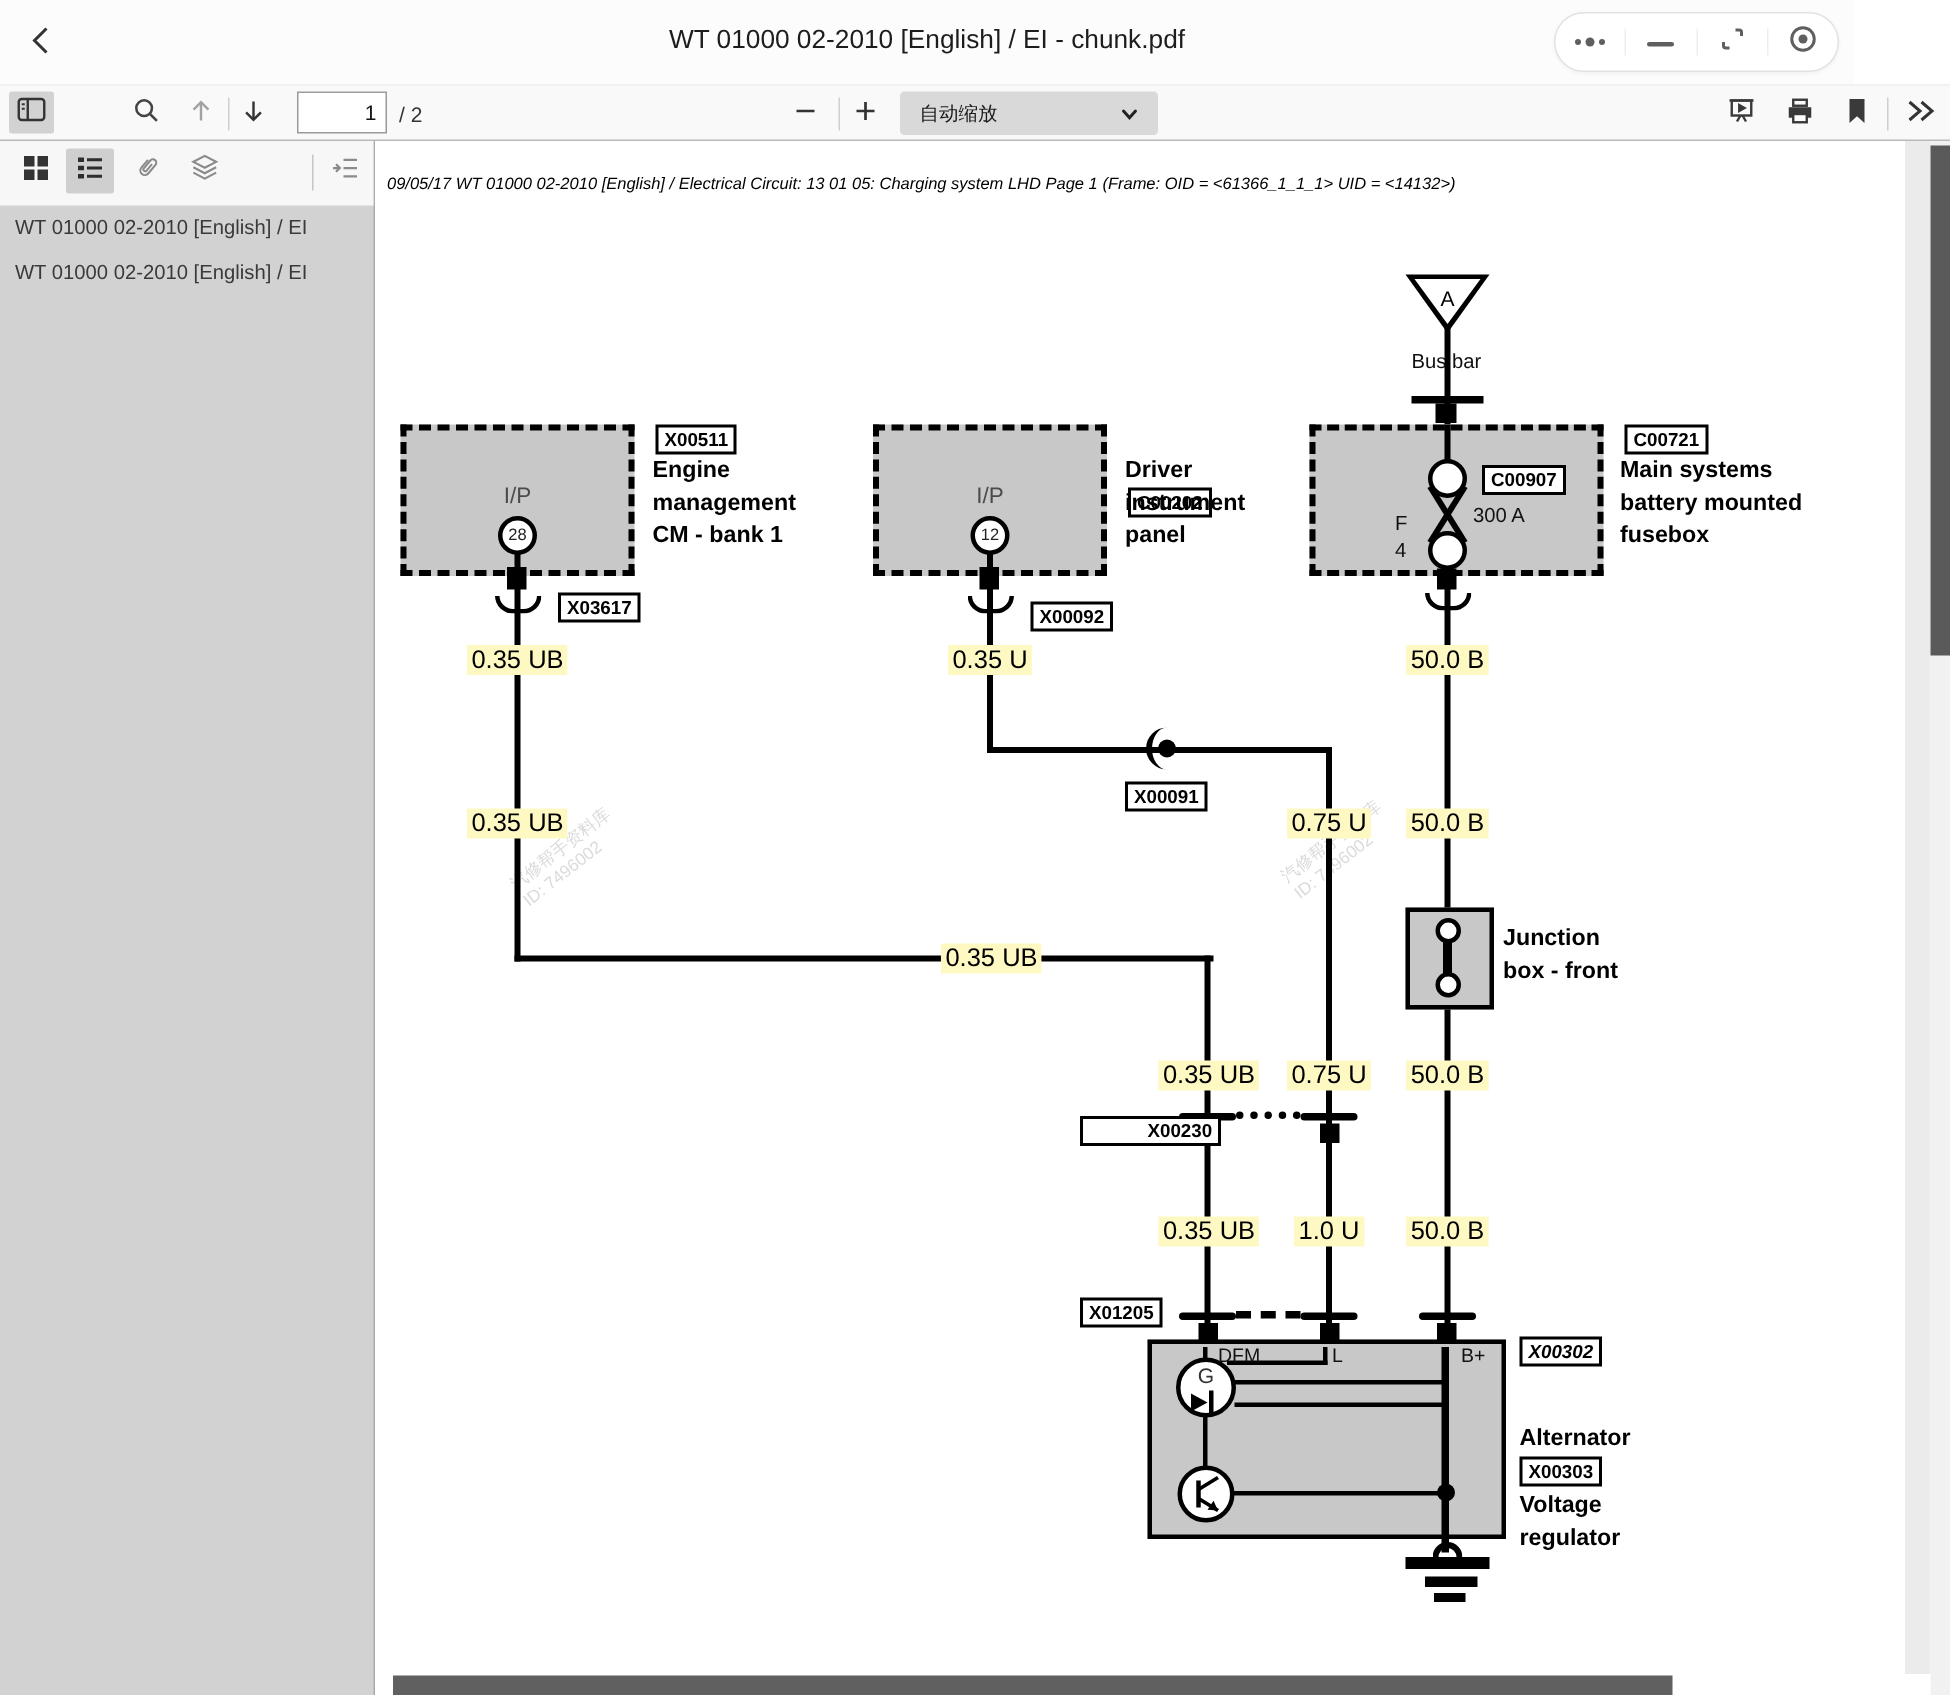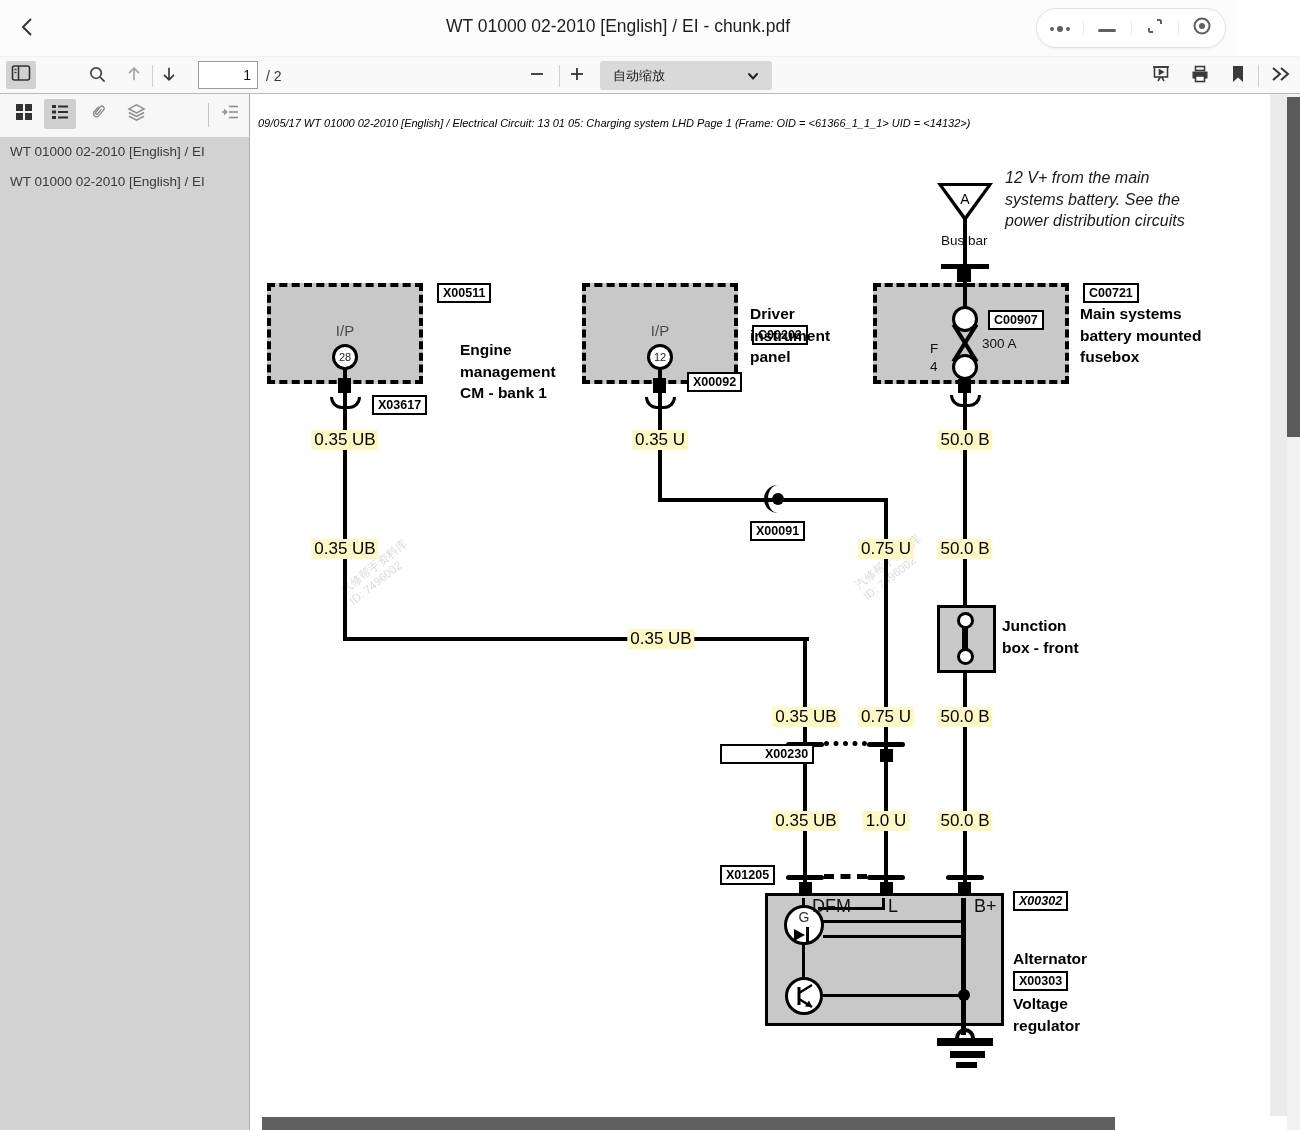--- a/index.html
+++ b/index.html
@@ -80,21 +80,21 @@
   .tri-inner{position:absolute;width:0;height:0;border-left:22px solid transparent;border-right:22px solid transparent;border-top:30px solid #fff;z-index:2;}
   .tri-a{position:absolute;transform:translateX(-50%);font-size:14px;color:#000;z-index:3;}
   .bracket{position:absolute;width:13px;height:28px;border-left:4px solid #000;border-radius:14px 0 0 14px;z-index:2;}
   .dot{position:absolute;border-radius:50%;background:#000;z-index:2;}
   .gnd-arc{position:absolute;width:20px;height:10px;border:4px solid #000;border-bottom:none;border-radius:10px 10px 0 0;box-sizing:border-box;z-index:2;}
   .gen-circle{position:absolute;width:40px;height:40px;border:3px solid #000;border-radius:50%;background:#fff;box-sizing:border-box;z-index:2;}
   .g-letter{position:absolute;left:50%;top:1px;transform:translateX(-50%);font-size:14px;color:#333;}
   .diode-tri{position:absolute;left:7px;top:21px;width:0;height:0;border-left:11px solid #000;border-top:6px solid transparent;border-bottom:6px solid transparent;}
   .diode-bar{position:absolute;left:19px;top:19px;width:3px;height:15px;background:#000;}
   .tr-circle{position:absolute;width:38px;height:38px;border:3px solid #000;border-radius:50%;background:#fff;box-sizing:border-box;z-index:2;}
-  .term{position:absolute;font-size:18px;color:#111;z-index:3;}
+  .term{position:absolute;font-size:13px;color:#111;z-index:3;}
 </style>
 </head>
 <body>
 
 <div class="titlebar">
   <div class="back-btn">
     <span><svg width="24" height="24" viewBox="0 0 24 24" fill="none" stroke="#333" stroke-width="2">
           <path d="M15 4 L7 12 L15 20"></path>
         </svg></span>
   </div>
@@ -268,25 +268,20 @@
 
   <div class="wm" style="left:338px;top:558px;">
     <span>汽修帮手资料库</span>
     <span>ID: 7496002</span>
   </div>
   <div class="wm" style="left:852px;top:553px;">
     <span>汽修帮手资料库</span>
     <span>ID: 7496002</span>
   </div>
 
-  <div class="note">
-    <div>12 V+ from the main</div>
-    <div>systems battery. See the</div>
-    <div>power distribution circuits</div>
-  </div>
 
   <div class="v" style="left:963px;top:218px;width:4px;height:65px;"></div>
   <div class="v" style="left:343px;top:391px;width:4px;height:250px;"></div>
   <div class="h" style="left:343px;top:637px;width:466px;height:4px;"></div>
   <div class="v" style="left:803px;top:637px;width:4px;height:256px;"></div>
   <div class="v" style="left:658px;top:391px;width:4px;height:111px;"></div>
   <div class="h" style="left:658px;top:498px;width:230px;height:4px;"></div>
   <div class="v" style="left:884px;top:498px;width:4px;height:395px;"></div>
   <div class="v" style="left:963px;top:385px;width:4px;height:508px;"></div>
 
@@ -299,42 +294,42 @@
 
   <div class="cbox" style="left:267px;top:283px;width:156px;height:101px;"></div>
   <div class="iplabel" style="left:345px;top:322px;">I/P</div>
   <div class="v" style="left:343px;top:367px;width:4px;height:14px;z-index:2;"></div>
   <div class="pin" style="left:332px;top:344px;">
       <span>28</span>
     </div>
   <div class="sq" style="left:338px;top:378px;width:13px;height:15px;"></div>
   <div class="socket" style="left:330px;top:397px;width:31px;height:12px;"></div>
   <div class="idbox" style="left:437px;top:283px;">X00511</div>
-  <div class="cname" style="left:460px;top:303px;margin-top:36px;">
+  <div class="cname" style="left:435px;top:303px;">
     <div>Engine</div>
     <div>management</div>
     <div>CM - bank 1</div>
   </div>
   <div class="idbox" style="left:372px;top:395px;">X03617</div>
 
   <div class="cbox" style="left:582px;top:283px;width:156px;height:101px;"></div>
   <div class="iplabel" style="left:660px;top:322px;">I/P</div>
   <div class="v" style="left:658px;top:367px;width:4px;height:14px;z-index:2;"></div>
   <div class="pin" style="left:647px;top:344px;">
       <span>12</span>
     </div>
   <div class="sq" style="left:653px;top:378px;width:13px;height:15px;"></div>
   <div class="socket" style="left:645px;top:397px;width:31px;height:12px;"></div>
   <div class="idbox" style="left:752px;top:283px;margin-top:42px;">C00202</div>
   <div class="cname" style="left:750px;top:303px;">
     <div>Driver</div>
     <div>instrument</div>
     <div>panel</div>
   </div>
-  <div class="idbox" style="left:687px;top:372px;">X00092</div>
+  <div class="idbox" style="left:687px;top:401px;">X00092</div>
 
   <div class="cbox" style="left:873px;top:283px;width:196px;height:101px;"></div>
   <div class="v" style="left:963px;top:283px;width:4px;height:26px;z-index:2;"></div>
   <div class="v" style="left:963px;top:376px;width:4px;height:9px;z-index:2;"></div>
   <div class="cross" style="left:963px;top:321px;transform:rotate(32deg);"></div>
   <div class="cross" style="left:963px;top:321px;transform:rotate(-32deg);"></div>
   <div class="fuse-c" style="left:952px;top:306px;"></div>
   <div class="fuse-c" style="left:952px;top:354px;"></div>
   <div class="plain" style="left:930px;top:341px;">F</div>
   <div class="plain" style="left:930px;top:359px;">4</div>

